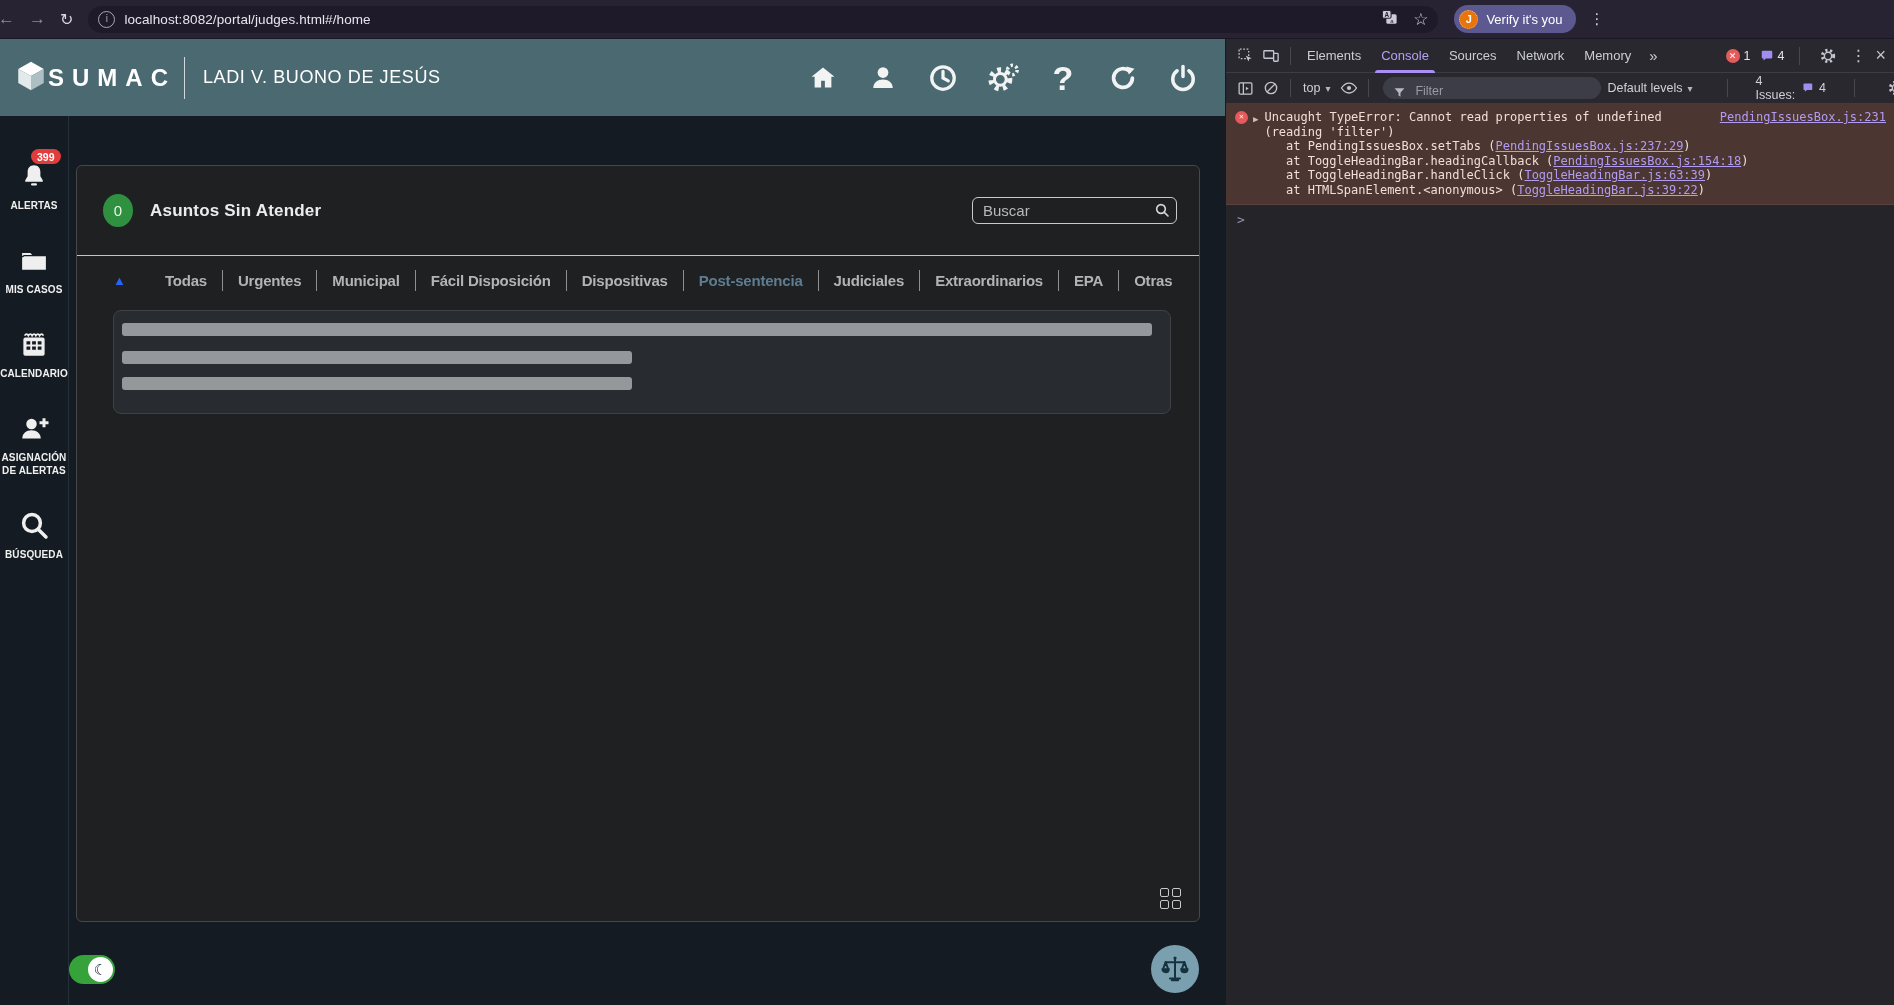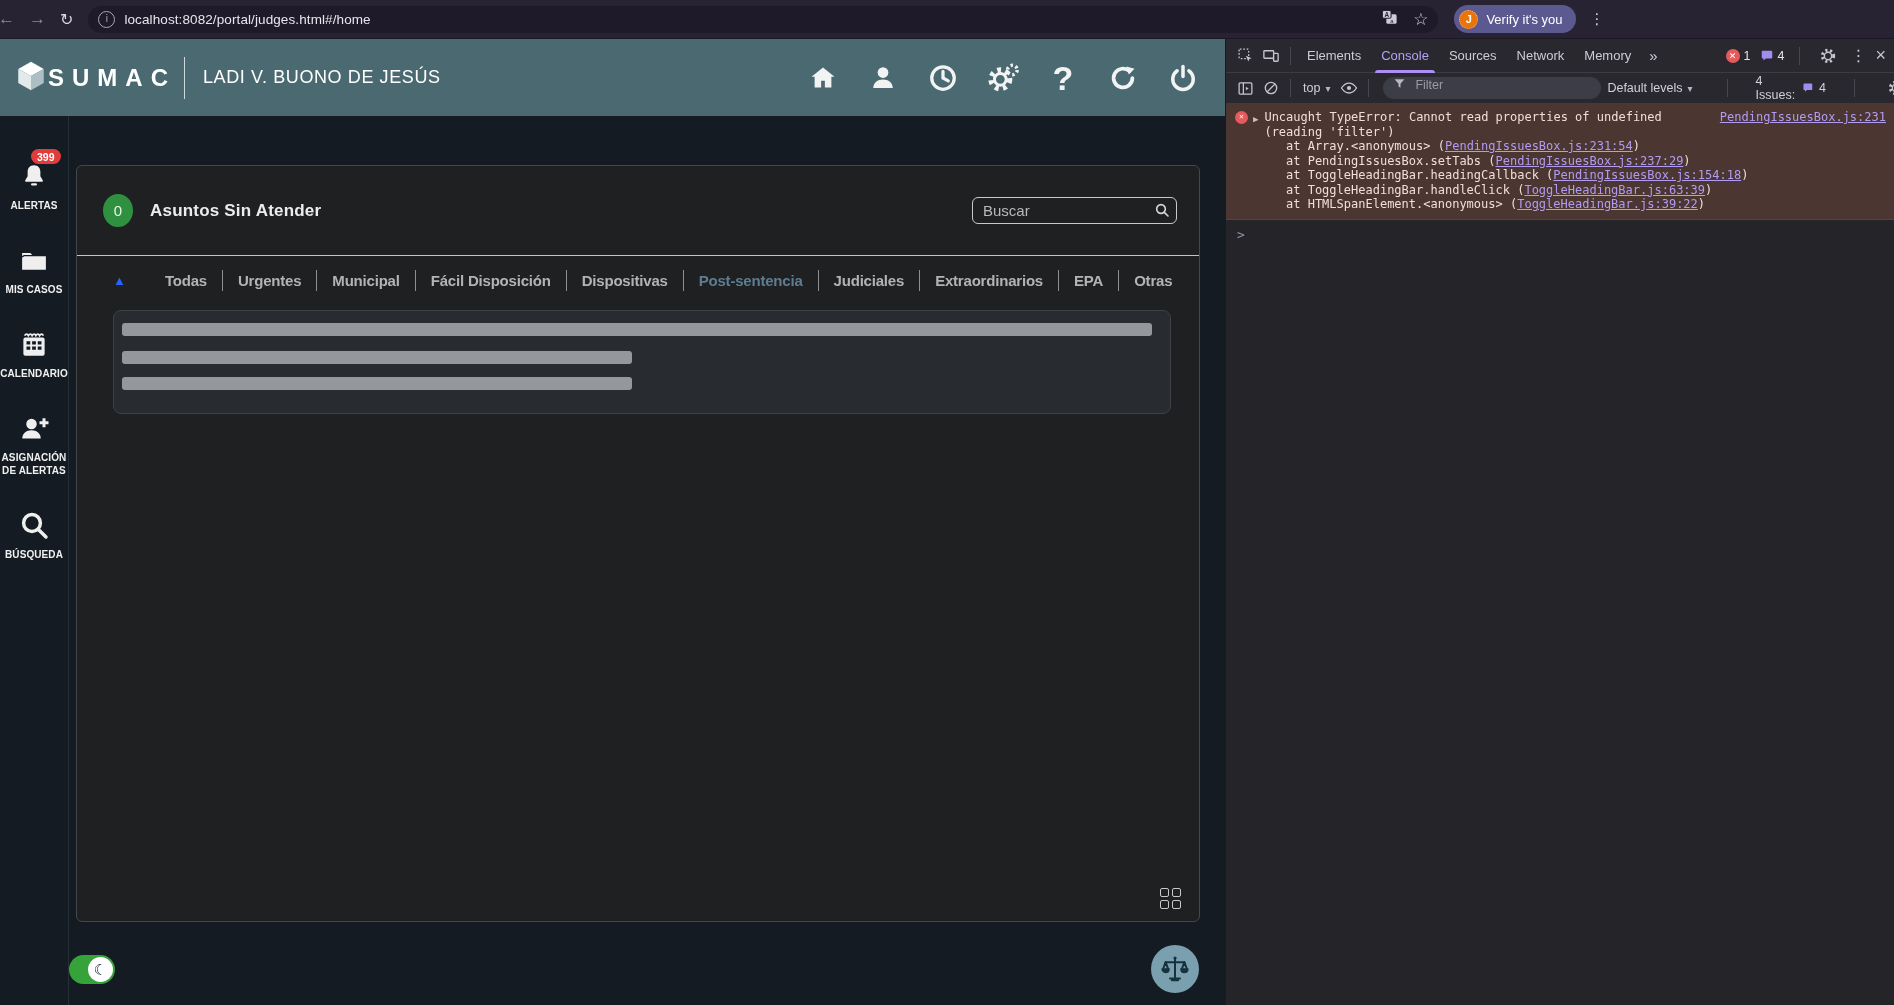--- a/index.html
+++ b/index.html
@@ -97,21 +97,21 @@
   .err-badge{display:flex;align-items:center;gap:4px;font-size:12.5px;color:#e3e3ea;}
   .err-circle{width:14px;height:14px;border-radius:50%;background:#e35b5b;color:#fff;font-size:9px;
     display:flex;align-items:center;justify-content:center;font-weight:bold;}
   .msg-badge{display:flex;align-items:center;gap:4px;font-size:12.5px;color:#e3e3ea;}
   .dt-glyph{color:#c5c5cf;font-size:16px;}
 
   .dt-toolbar{height:31px;background:#28282e;border-bottom:1px solid #3c3c43;display:flex;align-items:center;
     padding:0 10px 0 6px;box-sizing:border-box;flex:none;}
   .dt-dd{display:flex;align-items:center;gap:5px;font-size:12.5px;color:#d0d0da;padding:0 6px;flex:none;}
   .caret{font-size:10px;color:#b5b5c0;}
-  .filter-pill{height:22px;background:#3d3d47;border-radius:12px;display:flex;align-items:flex-start;
+  .filter-pill{height:22px;background:#3d3d47;border-radius:12px;display:flex;align-items:flex-end;
     width:218px;padding:0 10px;box-sizing:border-box;margin-left:8px;flex:none;}
   .filter-input{background:transparent;border:none;outline:none;color:#d8d8e0;font-size:12.5px;width:160px;
     margin-left:7px;font-family:inherit;}
   .filter-input::placeholder{color:#9a9aa6;}
   .dt-toolbar-right{margin-left:auto;display:flex;align-items:center;gap:22px;}
   .issues{display:flex;align-items:center;gap:5px;font-size:12.5px;color:#d0d0da;}
 
   .dt-console{flex:1;display:flex;flex-direction:column;background:#242429;}
   .console-error{background:#4b3632;border-bottom:1px solid #5a413c;padding:6px 8px 7px 8px;
     color:#f2ddd7;font-size:12px;line-height:14.5px;}
@@ -433,21 +433,20 @@
 
   <div class="dt-console mono">
     <div class="console-error">
       <div class="ce-first">
         <span class="ce-icon">✕</span>
         <span class="ce-tri">▶</span>
         <span class="ce-msg">Uncaught TypeError: Cannot read properties of undefined (reading 'filter')</span>
         <span class="ce-link">PendingIssuesBox.js:231</span>
       </div>
       <div class="ce-stack">
-        <div><span>at Array.&lt;anonymous&gt; (</span><a>PendingIssuesBox.js:231:54</a><span>)</span></div>
         <div><span>at PendingIssuesBox.setTabs (</span><a>PendingIssuesBox.js:237:29</a><span>)</span></div>
         <div><span>at ToggleHeadingBar.headingCallback (</span><a>PendingIssuesBox.js:154:18</a><span>)</span></div>
         <div><span>at ToggleHeadingBar.handleClick (</span><a>ToggleHeadingBar.js:63:39</a><span>)</span></div>
         <div><span>at HTMLSpanElement.&lt;anonymous&gt; (</span><a>ToggleHeadingBar.js:39:22</a><span>)</span></div>
       </div>
     </div>
     <div class="console-prompt">&gt;</div>
   </div>
 </div>
 

